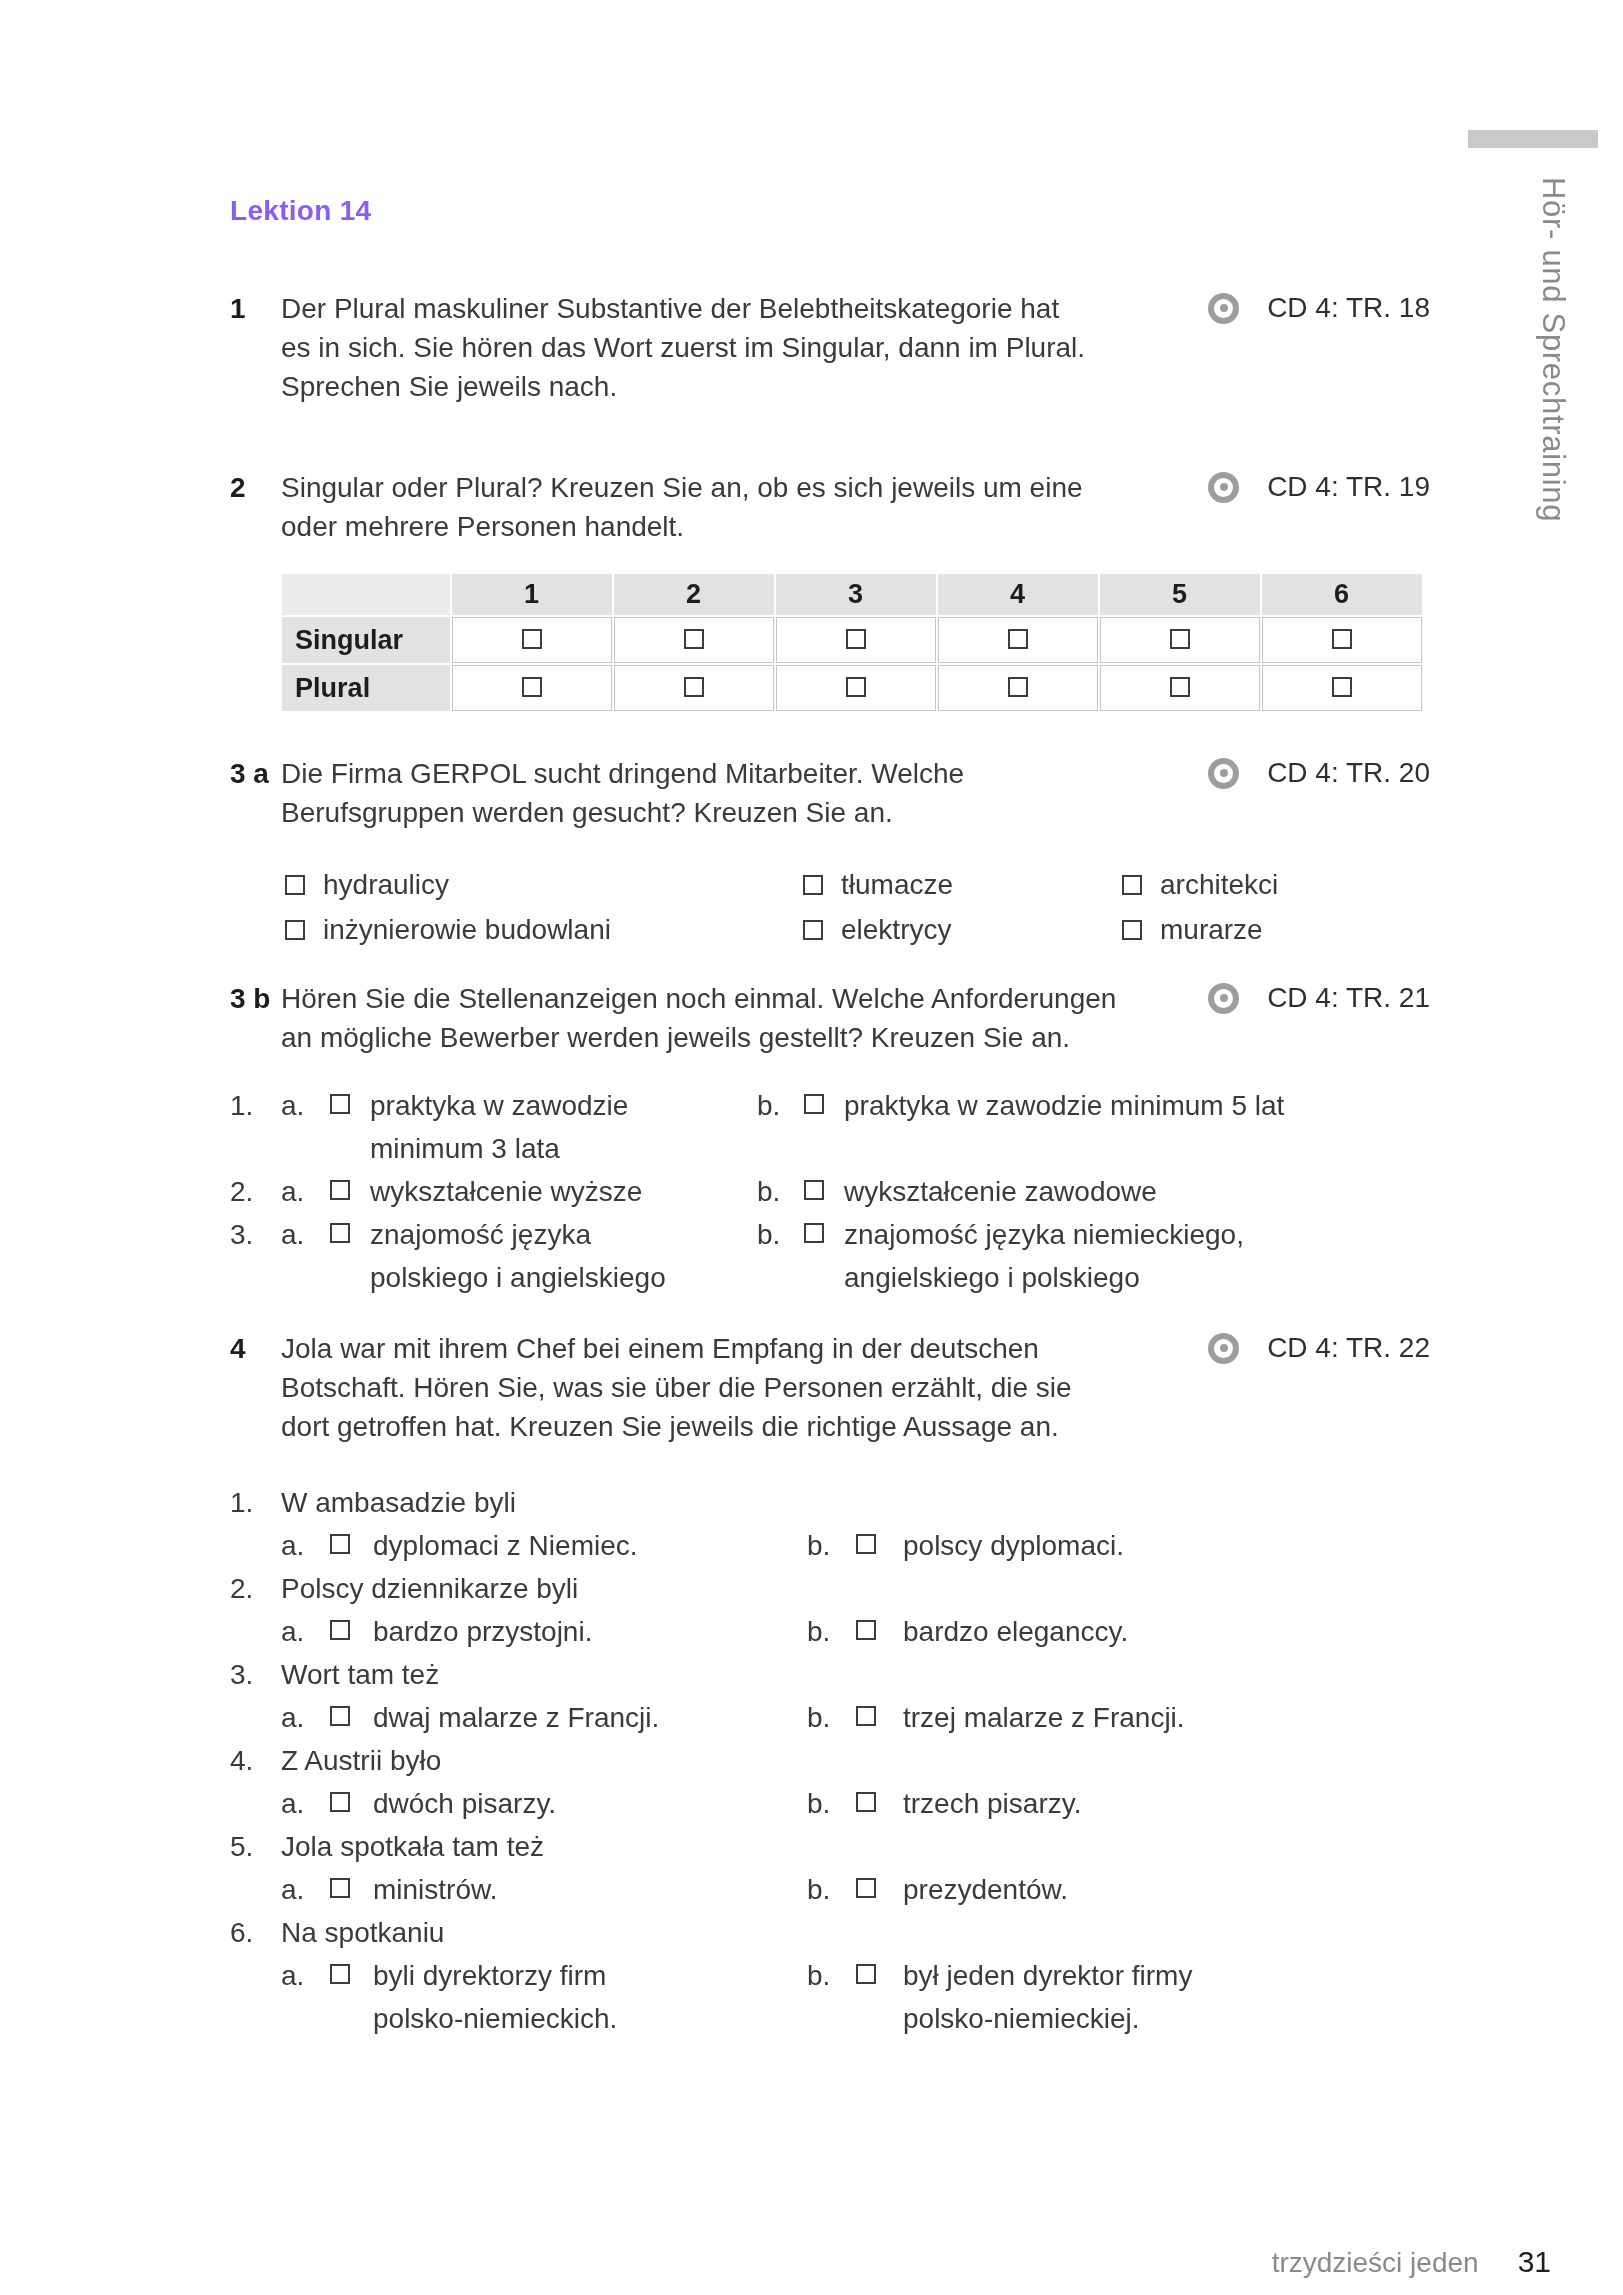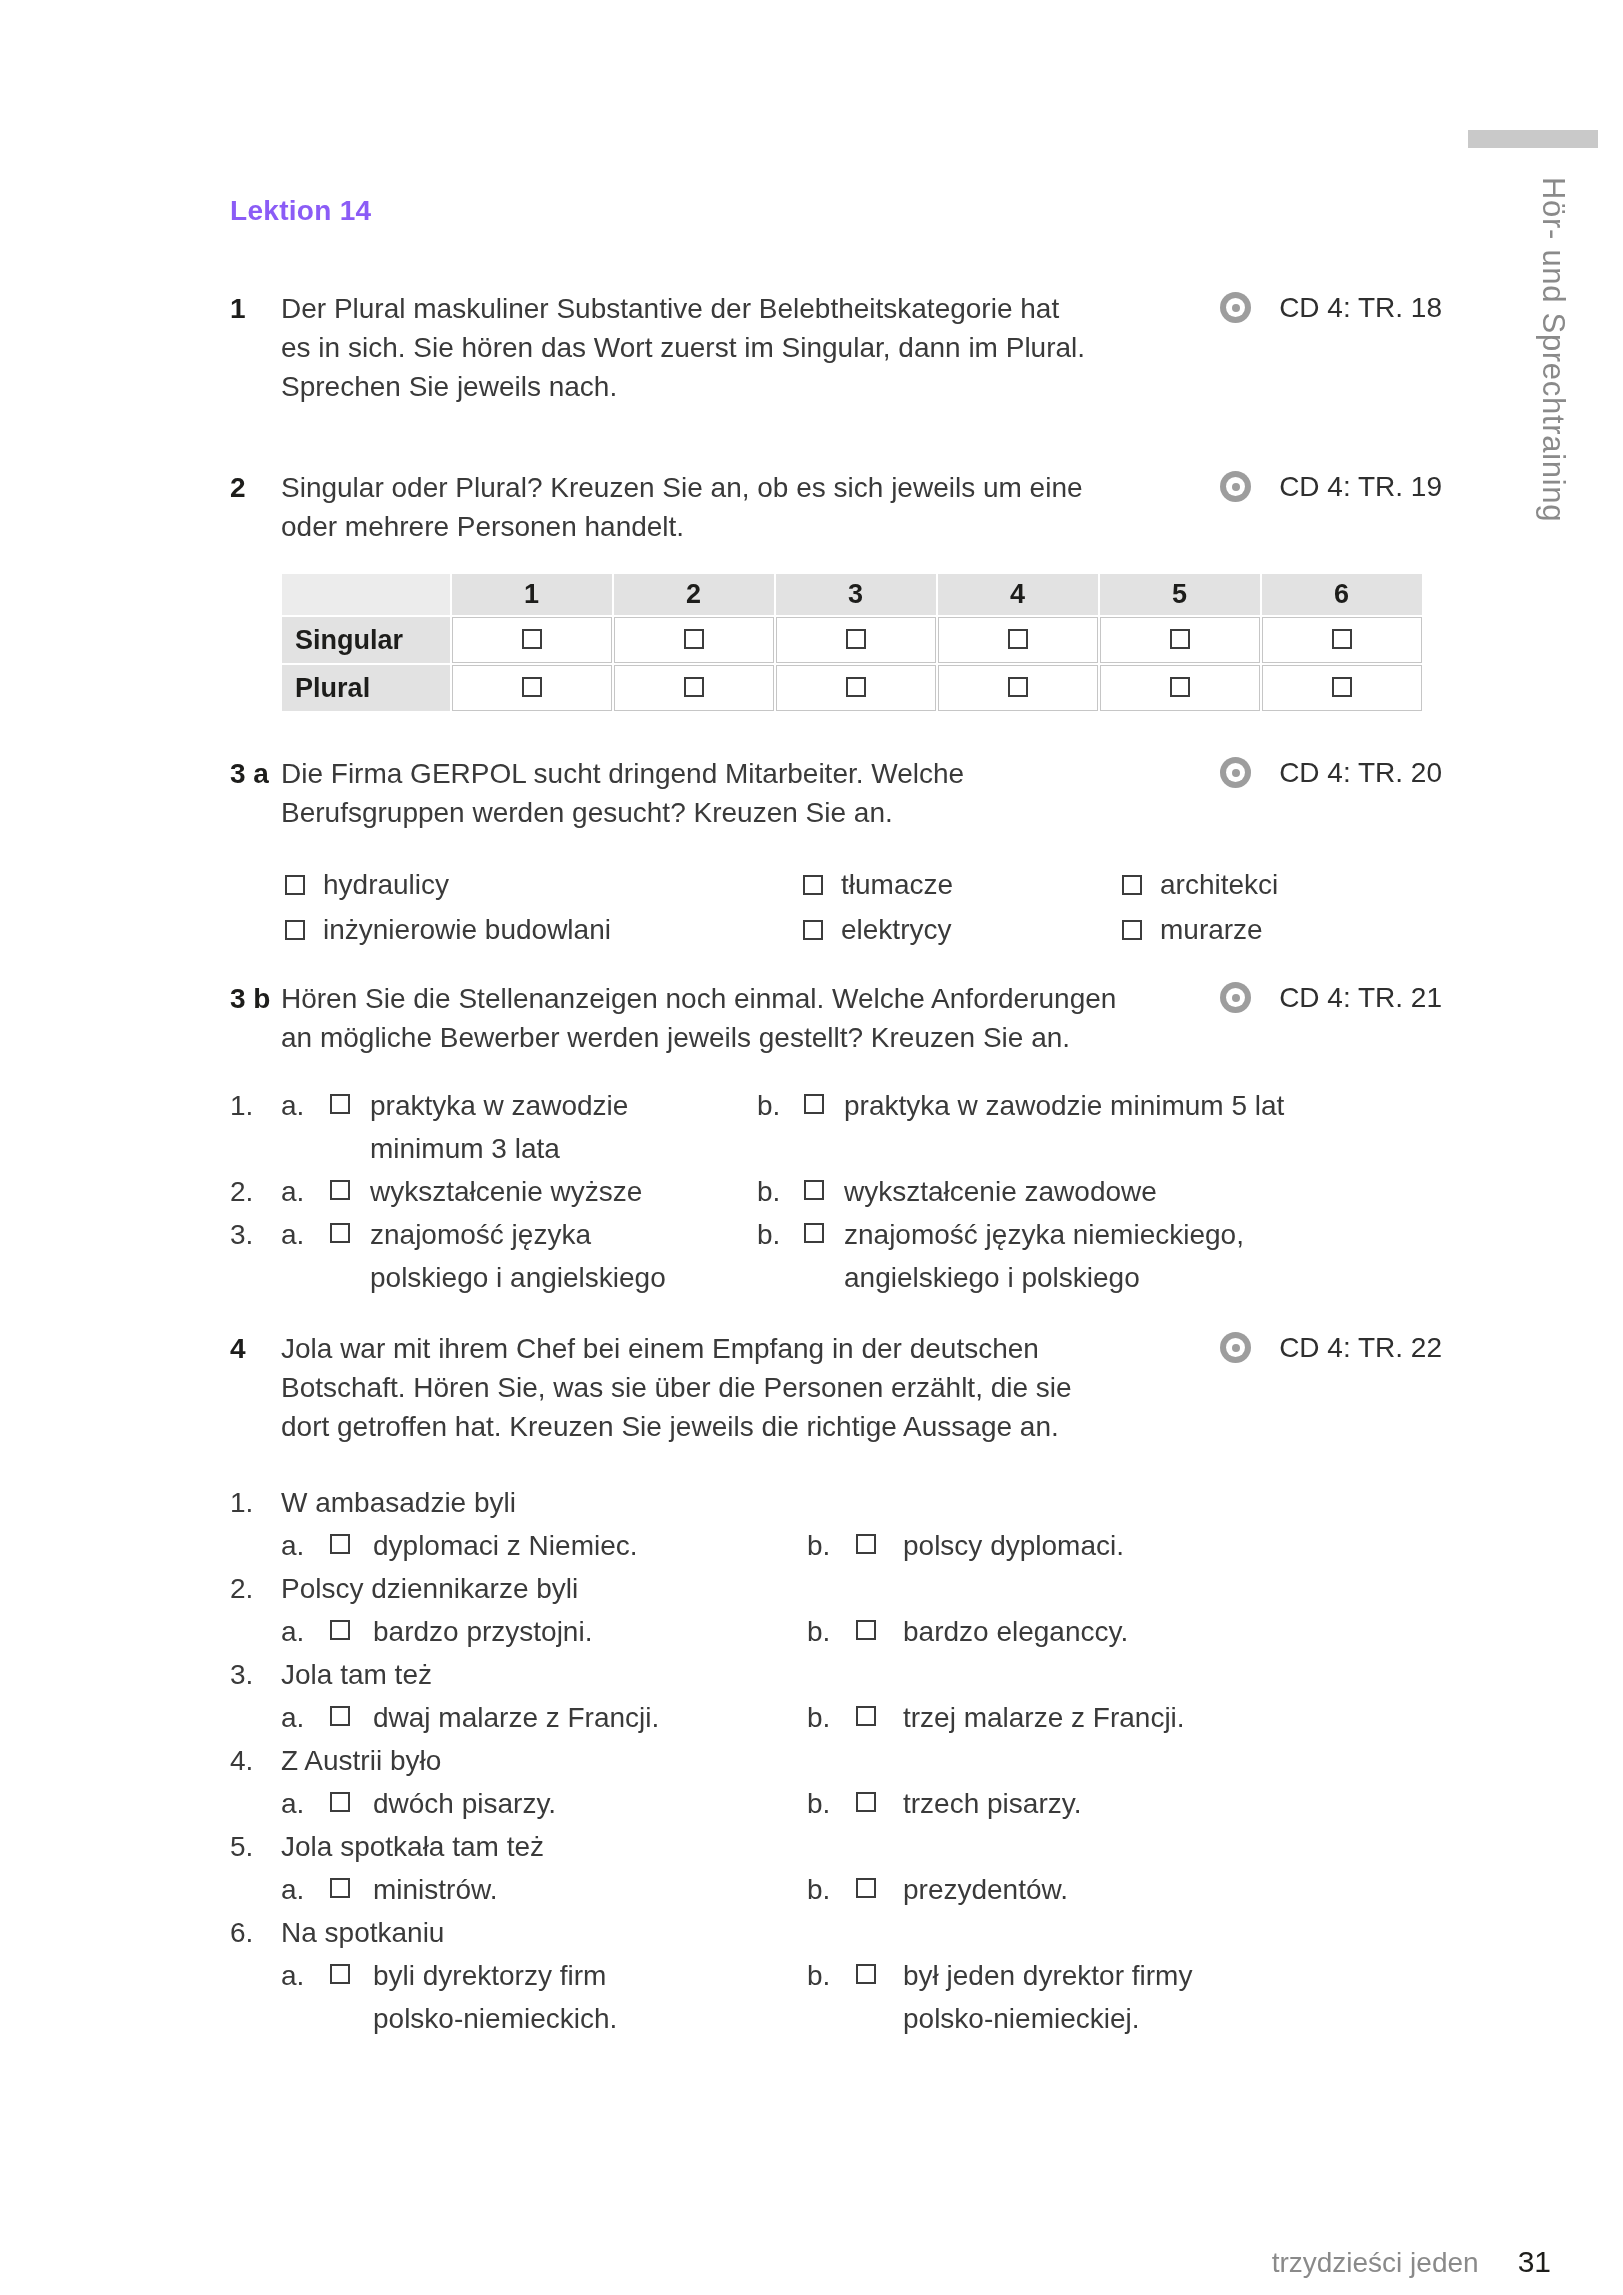--- a/index.html
+++ b/index.html
@@ -23,21 +23,21 @@
   }
 
   .content { position:absolute; left:230px; top:192px; width:1212px; }
 
   .page-title { font-size:28px; line-height:37px; font-weight:bold; color:#8b5cf6; letter-spacing:0.3px; }
 
   .exercise { position:relative; padding-left:51px; }
   .ex-num { position:absolute; left:0; top:0; font-size:28px; line-height:39px; font-weight:bold; color:#1d1d1b; }
   .ex-text { font-size:28px; line-height:39px; }
 
-  .cd-marker { position:absolute; right:0; top:2.7px; display:flex; align-items:center; gap:28px; }
+  .cd-marker { position:absolute; right:12px; top:2.7px; display:flex; align-items:flex-end; gap:28px; }
   .cd-icon { position:relative; width:31px; height:31px; border-radius:50%; background:#9d9d9d; flex:0 0 auto; }
   .cd-icon::before { content:""; position:absolute; left:6px; top:6px; right:6px; bottom:6px; border-radius:50%; background:#ffffff; }
   .cd-icon::after  { content:""; position:absolute; left:11.5px; top:11.5px; right:11.5px; bottom:11.5px; border-radius:50%; background:#9d9d9d; }
   .cd-label { font-size:28px; color:#2f2f2f; white-space:nowrap; }
 
   #exercise-1 { margin-top:60px; }
   #exercise-2 { margin-top:62px; }
   #exercise-3a { margin-top:41px; }
   #exercise-3b { margin-top:27px; }
   #exercise-4 { margin-top:30px; }
@@ -261,21 +261,21 @@
             <span class="pre">bardzo przystojni.</span>
             <span>b.</span>
             <span class="checkbox"></span>
             <span class="pre">bardzo eleganccy.</span>
           </div>
         </div>
 
         <div class="ex4-item">
           <div class="stem-row">
             <span>3.</span>
-            <span>Jola tam też</span>
+            <span>Wort tam też</span>
           </div>
           <div class="opt-row">
             <span></span>
             <span>a.</span>
             <span class="checkbox"></span>
             <span class="pre">dwaj malarze z Francji.</span>
             <span>b.</span>
             <span class="checkbox"></span>
             <span class="pre">trzej malarze z Francji.</span>
           </div>

